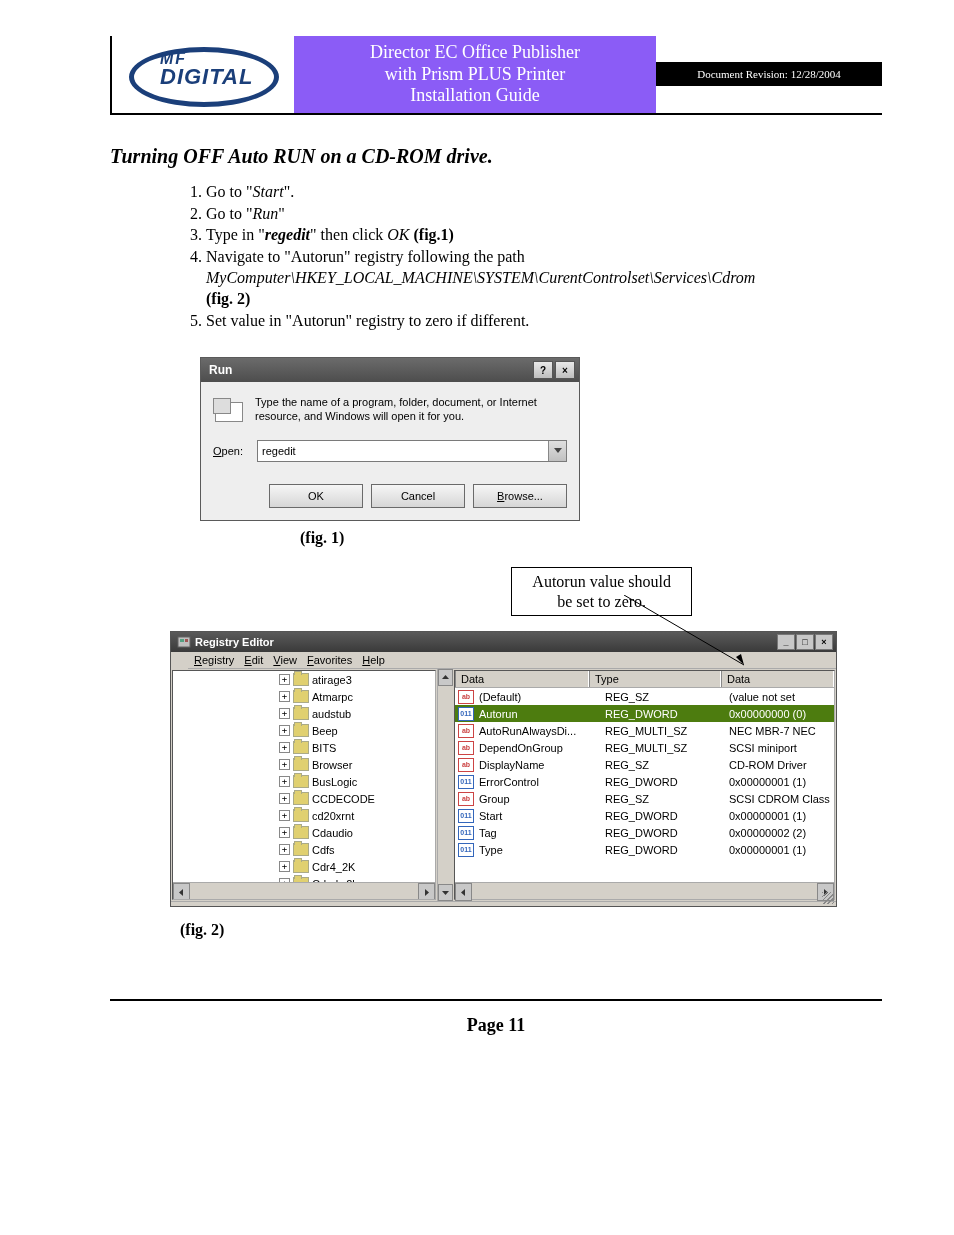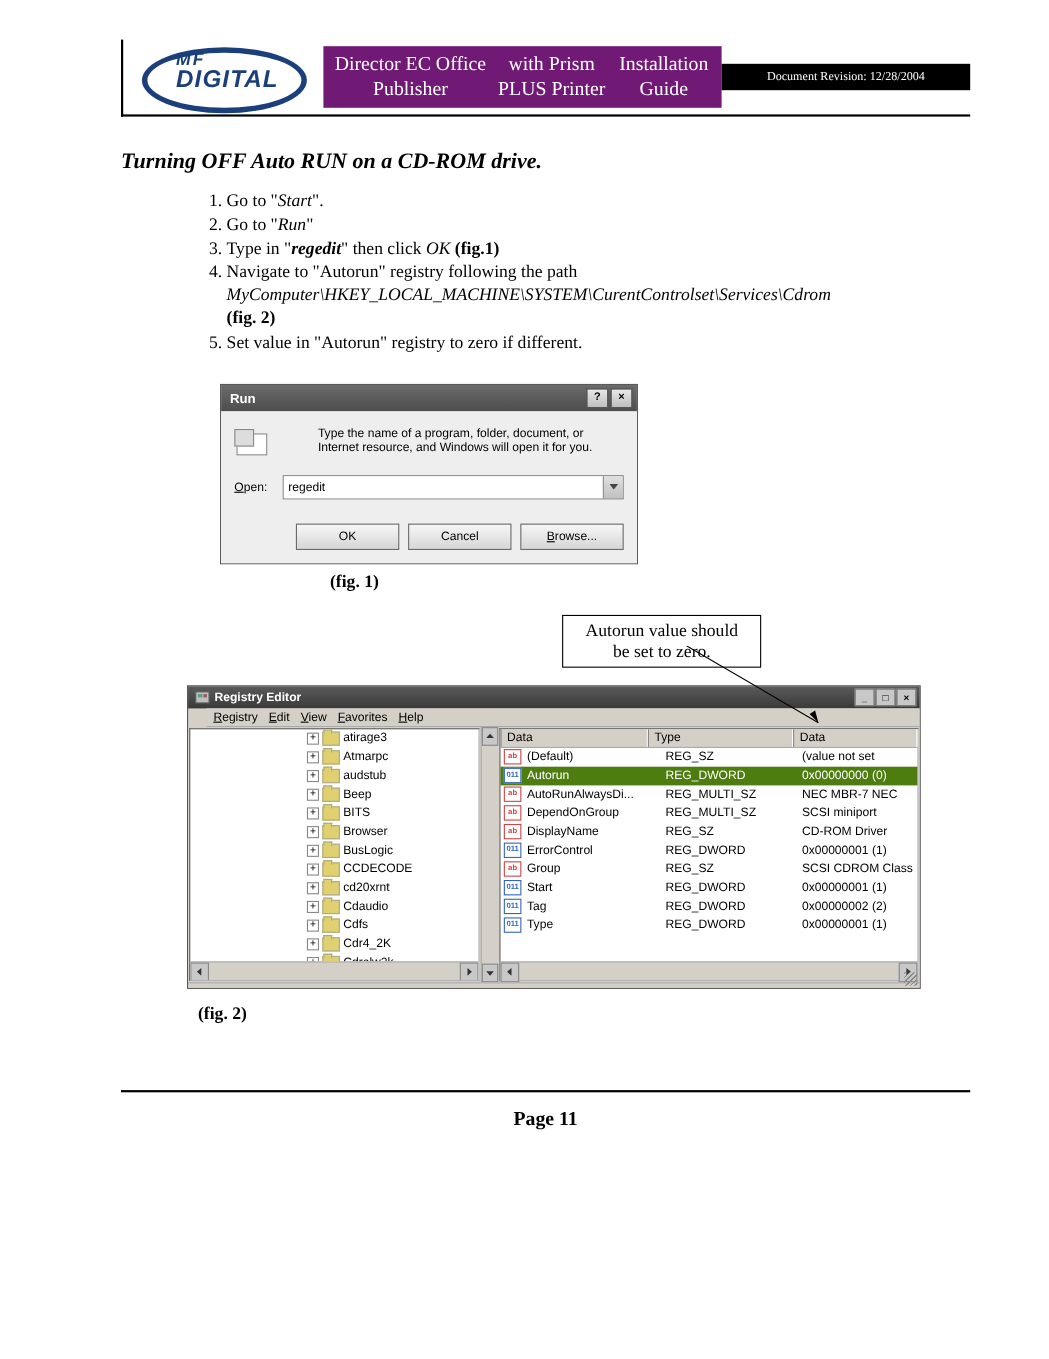--- a/index.html
+++ b/index.html
@@ -44,25 +44,25 @@
     font-family: Arial, Helvetica, sans-serif;
     font-weight: 900;
     font-style: italic;
     color: #1b3f7a;
     line-height: 0.9;
   }
   .logo-text .mf { font-size: 16px; letter-spacing: 2px; }
   .logo-text .digital { font-size: 22px; letter-spacing: 1px; }
 
   .hdr-mid {
-    background: #701a75;
+    background: #8b5cf6;
     color: #fff;
     flex: 1;
     display: flex;
-    flex-direction: row;
+    flex-direction: column;
     align-items: center;
     justify-content: center;
     padding: 6px 10px;
     font-size: 18px;
     line-height: 1.2;
     text-align: center;
   }
   .hdr-right {
     background: #000;
     color: #fff;
@@ -128,21 +128,21 @@
     width: 32px; height: 26px; position: relative; margin-top: 2px;
   }
   .run-icon::before{
     content:""; position:absolute; inset:4px 2px 2px 2px;
     border:1px solid #888; background:#fff;
   }
   .run-icon::after{
     content:""; position:absolute; left:0; top:0; width:16px; height:14px;
     border:1px solid #888; background:#ddd;
   }
-  .run-desc { flex:1; font-size: 11px; line-height: 1.25; margin-left: 34px; }
+  .run-desc { flex:1; font-size: 11px; line-height: 1.25; }
   .run-row { display:flex; align-items:center; margin-top: 16px; gap:10px;}
   .run-label { width: 34px; font-size: 11px; }
   .run-label u { text-decoration: underline; }
   .combo {
     flex:1; display:flex; border:1px solid #7a7a7a; background:#fff;
     height:20px;
   }
   .combo input {
     border:none; outline:none; flex:1; padding:2px 4px;
     font-family: Tahoma, Arial, sans-serif; font-size:11px;

